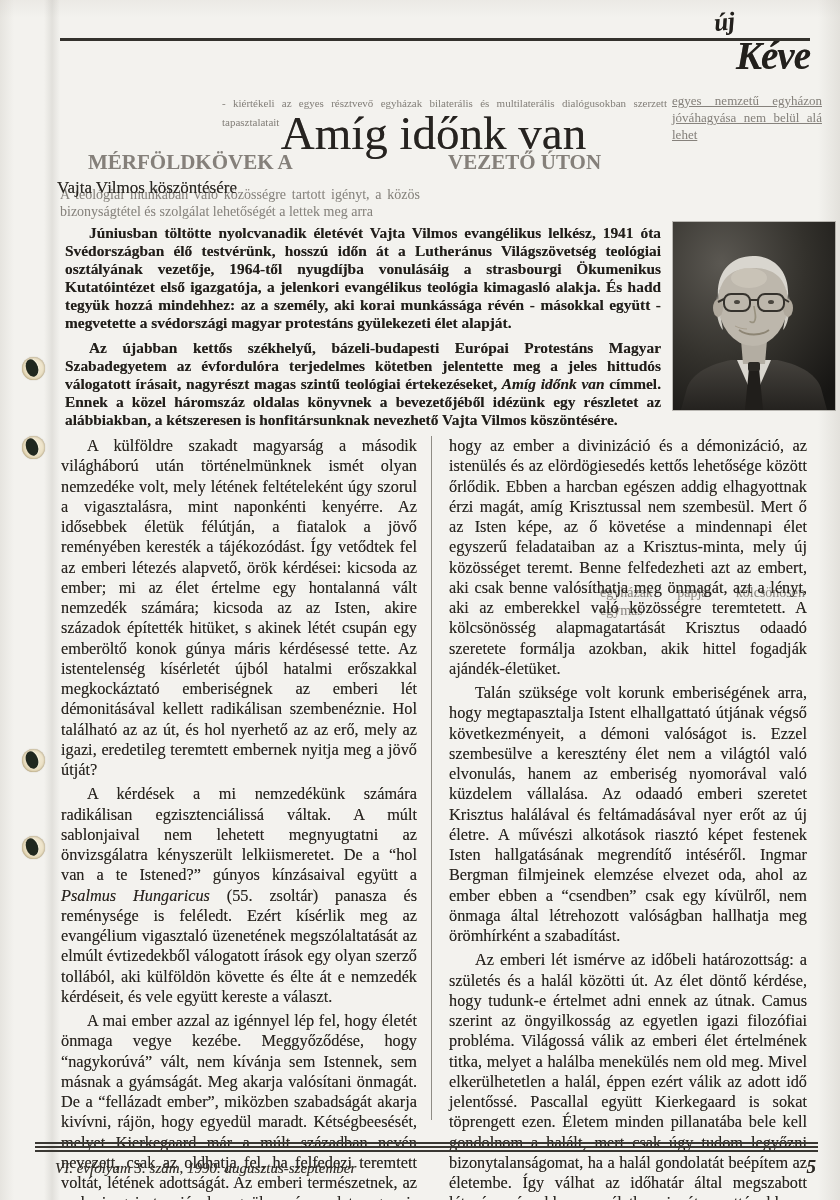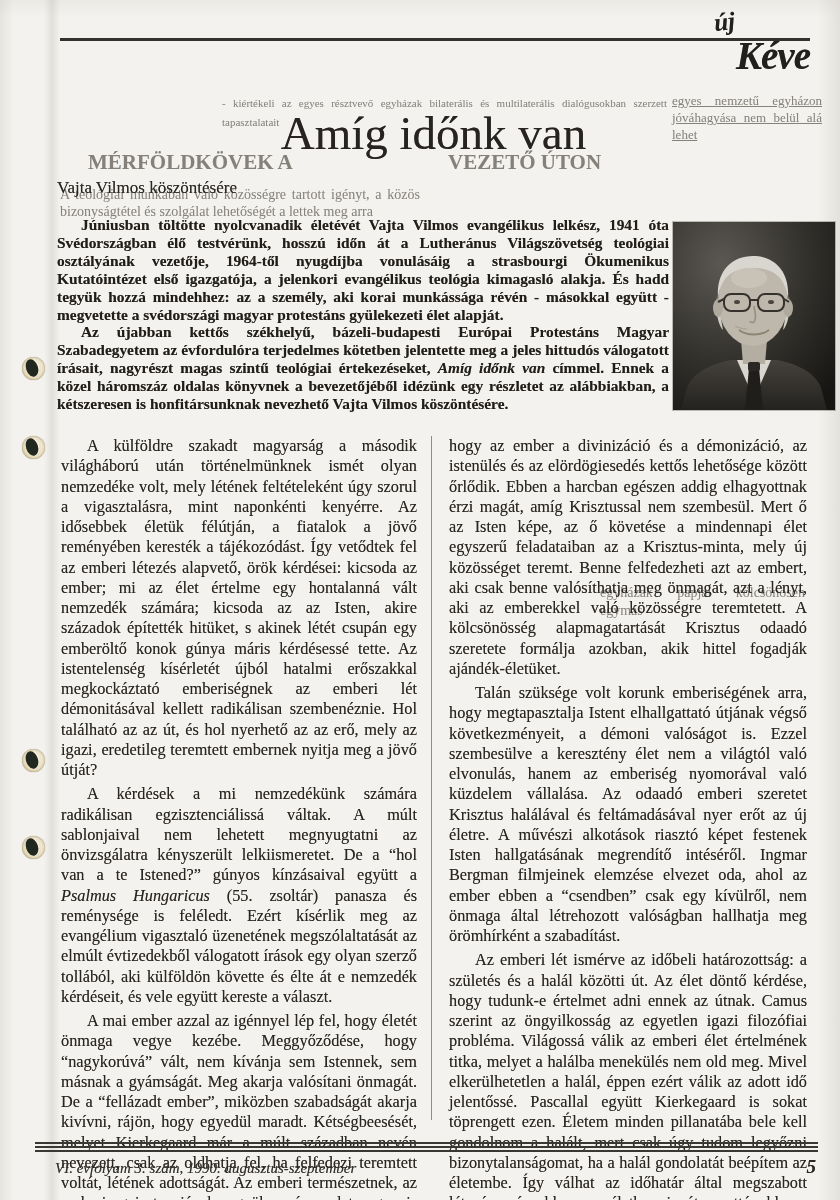--- a/index.html
+++ b/index.html
@@ -20,21 +20,21 @@
     background:linear-gradient(90deg,rgba(120,116,108,0) 0%,rgba(120,116,108,.14) 50%,rgba(120,116,108,0) 100%);}
   
   .top-rule{position:absolute;left:60px;top:38px;width:750px;height:3px;background:#34322d;}
   .mast-prefix{position:absolute;left:714px;top:8px;font-size:25px;font-style:italic;font-weight:700;transform:rotate(-6deg);color:#22201c;}
   .mast-name{position:absolute;left:736px;top:33px;font-size:39px;font-style:italic;font-weight:700;letter-spacing:-1px;color:#22201c;text-align:right;}
   
   .title{position:absolute;left:57px;top:106px;width:753px;text-align:center;font-size:47px;color:#262320;}
   .subtitle{position:absolute;left:57px;top:178px;width:753px;text-align:left;font-size:17px;color:#2a2722;}
   
   .lead{position:absolute;left:57px;top:216px;width:612px;font-weight:700;font-size:15.4px;line-height:17.9px;text-align:justify;color:#211e1a;}
-  .lead p{margin:0;text-indent:24px;}
+  .lead p{margin:8px;text-indent:24px;}
   .italic{font-style:italic;}
   
   .photo{position:absolute;left:673px;top:222px;width:162px;height:188px;box-shadow:0 0 0 1px rgba(80,76,70,.35);}
   
   .col{position:absolute;top:432px;width:364px;font-size:16.3px;line-height:20.25px;text-align:justify;color:#292520;}
   .col p{margin:4px;text-indent:26px;}
   .col p.noindent{text-indent:0;}
   .col-left{left:57px;}
   .col-right{left:445px;width:366px;}
   .divider{position:absolute;left:431px;top:436px;width:1px;height:684px;background:#8f8c85;}

